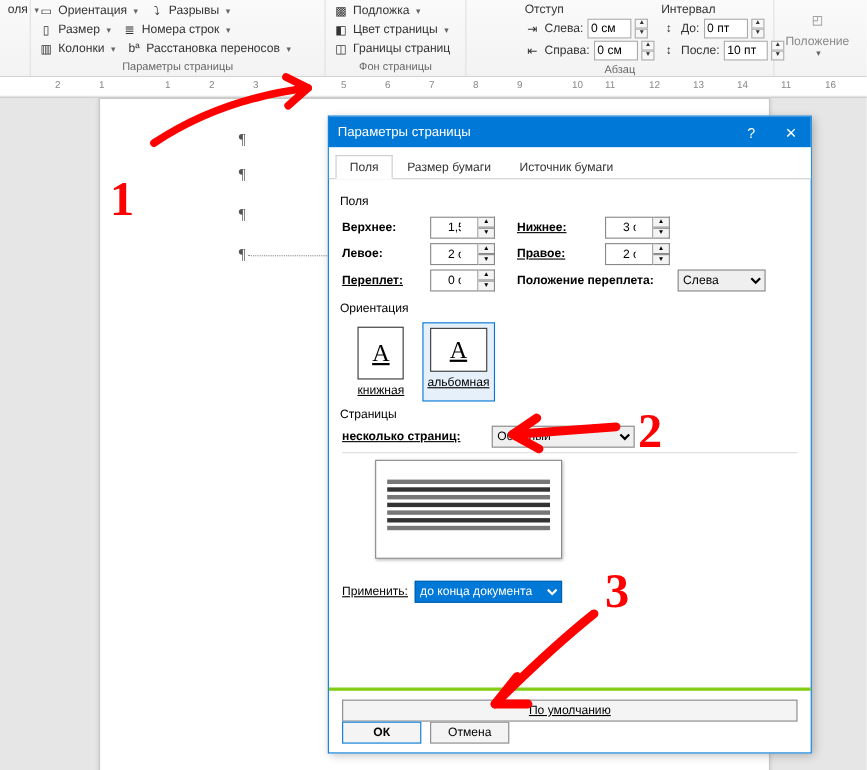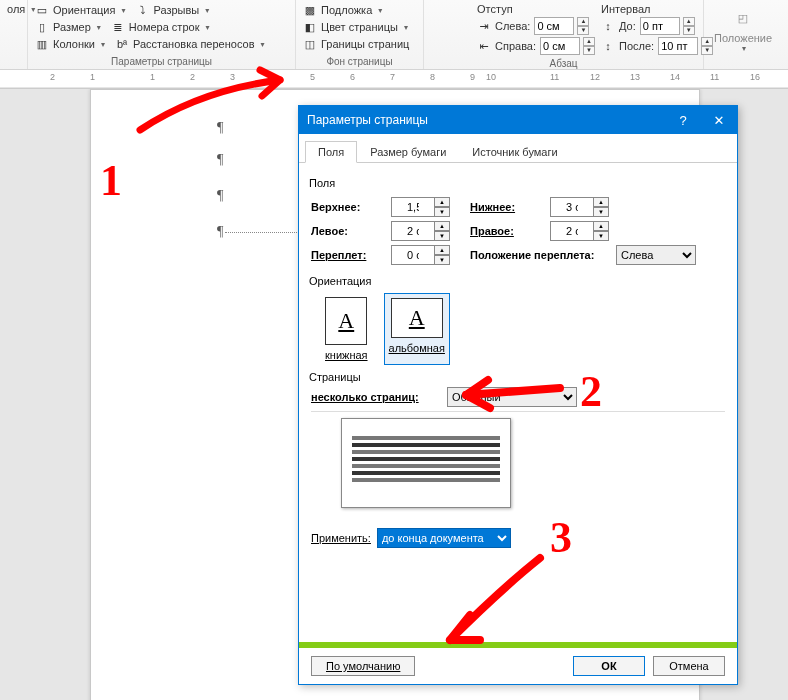--- a/index.html
+++ b/index.html
@@ -132,21 +132,21 @@
   hr{border:none;border-top:1px solid #ddd;margin:4px 0;}
   .sample{
     width:170px;height:90px;border:1px solid #888;background:#fff;
     box-shadow:1px 1px 3px rgba(0,0,0,0.3);
     padding:14px 10px;margin:6px 0 0 30px;
   }
   .sample div{height:4px;background:#333;margin:3px 0;}
   .sample div:nth-child(odd){background:#777;}
   .apply-row{margin-top:20px;display:flex;align-items:center;gap:6px;}
   .apply-row select{width:134px;background:#0078d7;color:#fff;border:1px solid #0060b0;}
-  .dlg-footer{display:flex;justify-content:space-between;padding:8px 12px;border-top:6px solid #84cc16;}
+  .dlg-footer{display:flex;justify-content:space-between;padding:8px 12px;border-top:3px solid #84cc16;flex-direction:column;}
   .dlg-footer button{
     padding:3px 14px;font-size:11px;border:1px solid #888;background:#f4f4f4;min-width:72px;
   }
   .dlg-footer .right{display:flex;gap:8px;}
   .dlg-footer button.ok{border:1px solid #0078d7;font-weight:bold;}
 
   
   .anno { position:absolute; pointer-events:none; }
   svg.anno { }
   .anno-text { font-family:cursive,"Comic Sans MS"; font-size:44px; fill:#ff0000; font-weight:bold;}
@@ -291,21 +291,21 @@
     <span style="left:90px">1</span>
   <span style="left:150px">1</span>
     <span style="left:190px">2</span>
   <span style="left:230px">3</span>
     <span style="left:270px">4</span>
   <span style="left:310px">5</span>
     <span style="left:350px">6</span>
   <span style="left:390px">7</span>
     <span style="left:430px">8</span>
   <span style="left:470px">9</span>
-    <span style="left:486px">10</span>
+    <span style="left:520px">10</span>
   <span style="left:550px">11</span>
     <span style="left:590px">12</span>
   <span style="left:630px">13</span>
     <span style="left:670px">14</span>
   <span style="left:710px">11</span>
     <span style="left:750px">16</span>
 </div>
 
 <div class="doc-area">
   <div class="page">

